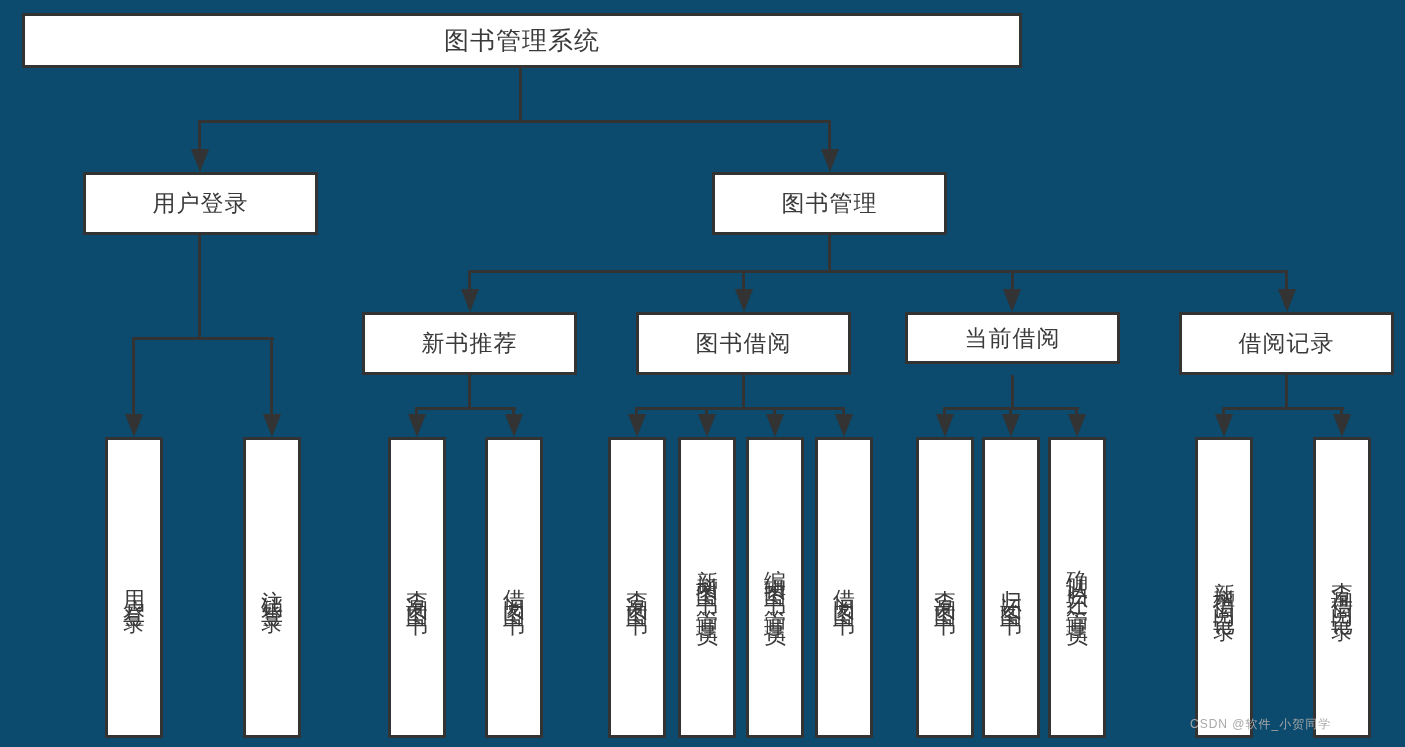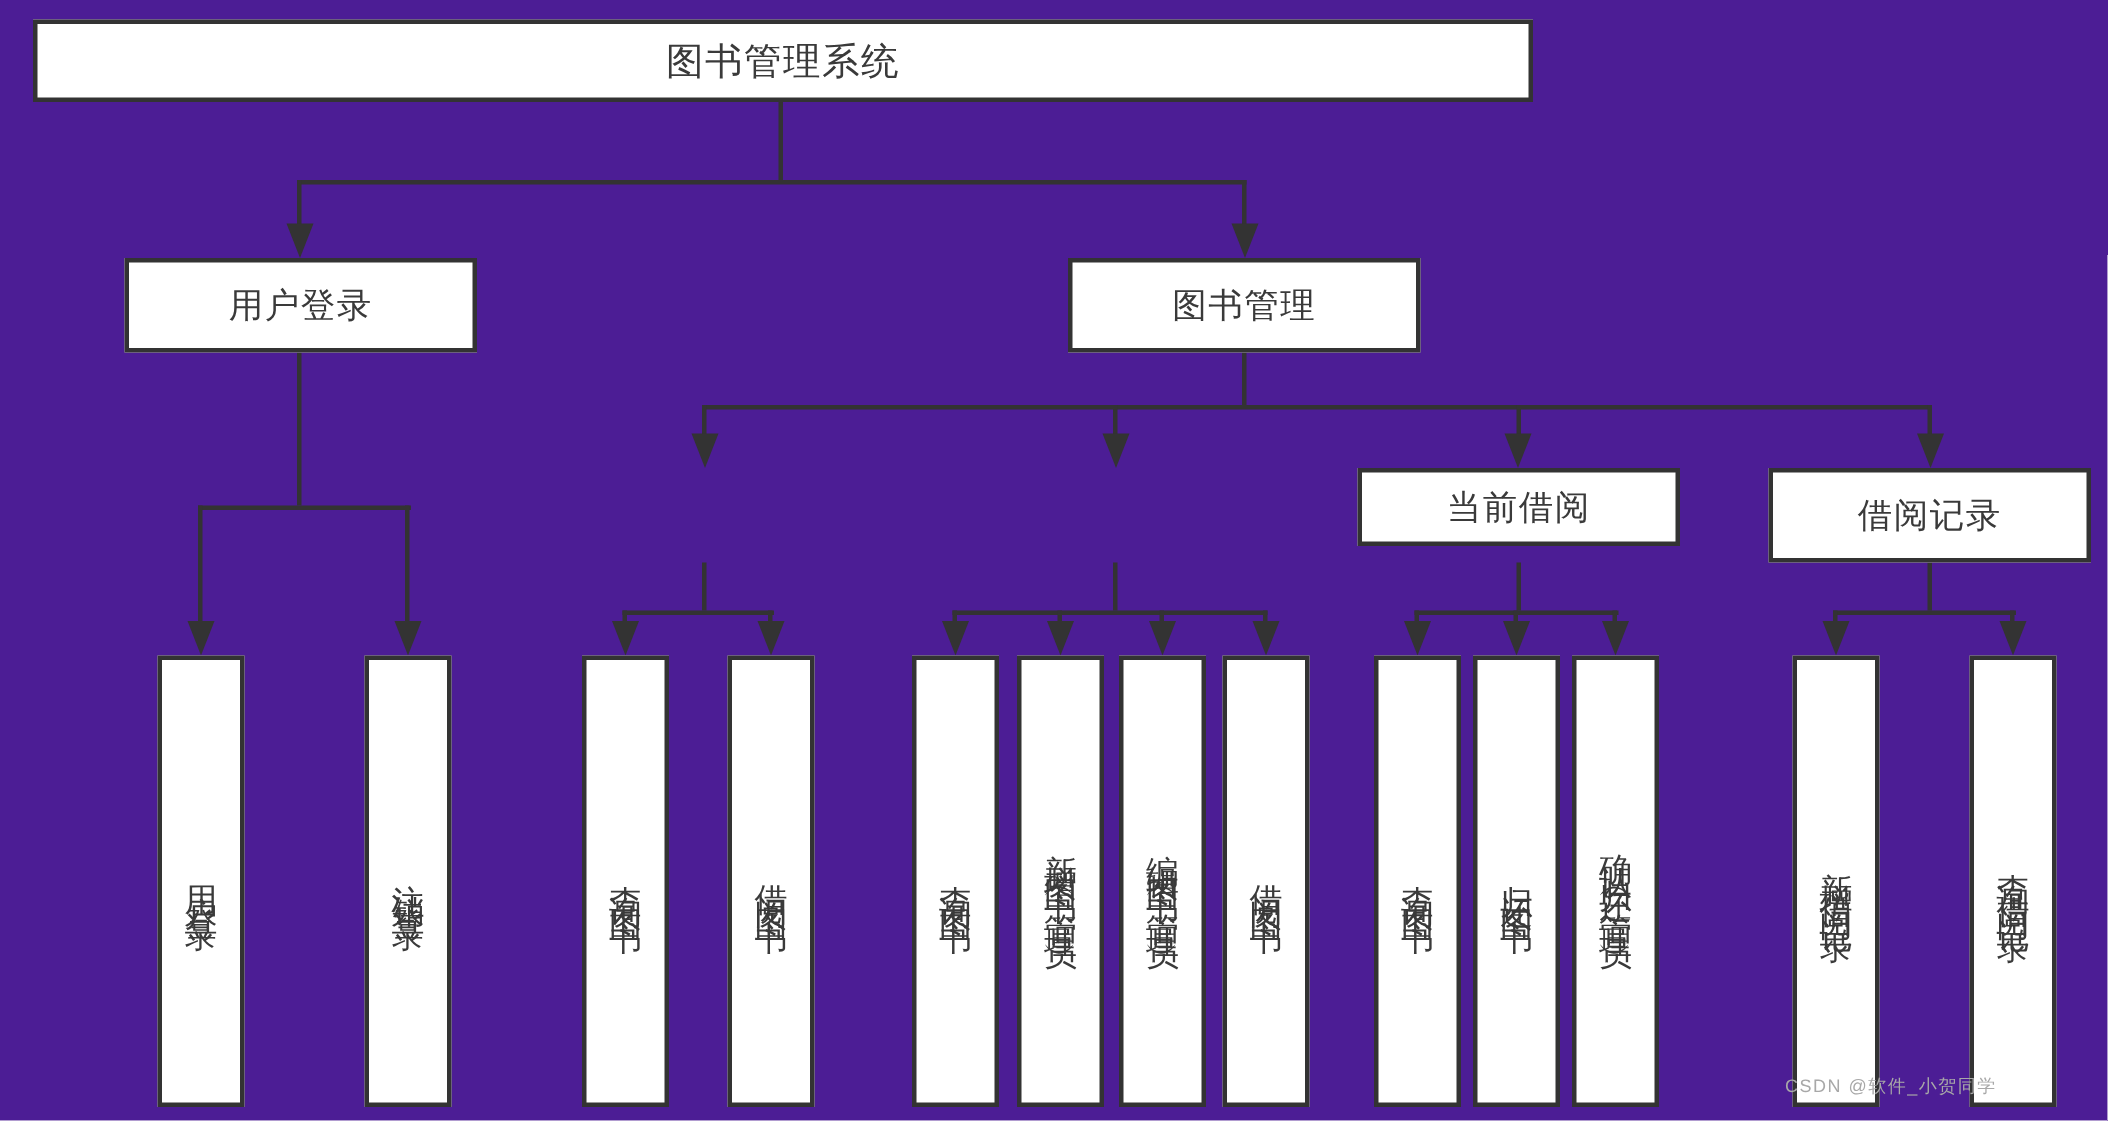--- a/index.html
+++ b/index.html
@@ -1,17 +1,17 @@
 <!DOCTYPE html>
 <html><head>
 <meta charset="utf-8">
 <style>
   html,body{margin:0;padding:0;background:#ffffff;}
   .canvas{
-    position:relative;width:1405px;height:747px;background:#4c1d95;overflow:hidden;
+    position:relative;width:1405px;height:747px;background:#0c4a6e;overflow:hidden;
     font-family:"Liberation Sans","DejaVu Sans",sans-serif;color:#3a3a3a;text-align:center;
   }
   
   .vl{position:absolute;width:3px;background:#333333;}
   .hl{position:absolute;height:3px;background:#333333;}
   .arrow{position:absolute;width:0;height:0;
     border-left:9px solid transparent;border-right:9px solid transparent;
     border-top:23px solid #333333;}
   
   .hbox{position:absolute;box-sizing:border-box;background:#ffffff;border:3px solid #333333;
@@ -85,20 +85,22 @@
   <div class="arrow" style="left:1002px;top:414px"></div>
   <div class="arrow" style="left:1068px;top:414px"></div>
   <div class="arrow" style="left:1215px;top:414px"></div>
   <div class="arrow" style="left:1333px;top:414px"></div>
 
   <div class="hbox root" style="left:22px;top:13px;width:1000px;height:55px">图书管理系统</div>
 
   <div class="hbox" style="left:83px;top:172px;width:235px;height:63px">用户登录</div>
   <div class="hbox" style="left:712px;top:172px;width:235px;height:63px">图书管理</div>
 
+  <div class="hbox" style="left:362px;top:312px;width:215px;height:63px">新书推荐</div>
+  <div class="hbox" style="left:636px;top:312px;width:215px;height:63px">图书借阅</div>
   <div class="hbox" style="left:905px;top:312px;width:215px;height:52px">当前借阅</div>
   <div class="hbox" style="left:1179px;top:312px;width:215px;height:63px">借阅记录</div>
 
   <div class="vbox" style="left:105px;top:437px;width:58px;height:301px">用户登录</div>
   <div class="vbox" style="left:243px;top:437px;width:58px;height:301px">注销登录</div>
 
   <div class="vbox" style="left:388px;top:437px;width:58px;height:301px">查询图书</div>
   <div class="vbox" style="left:485px;top:437px;width:58px;height:301px">借阅图书</div>
 
   <div class="vbox" style="left:608px;top:437px;width:58px;height:301px">查询图书</div>

